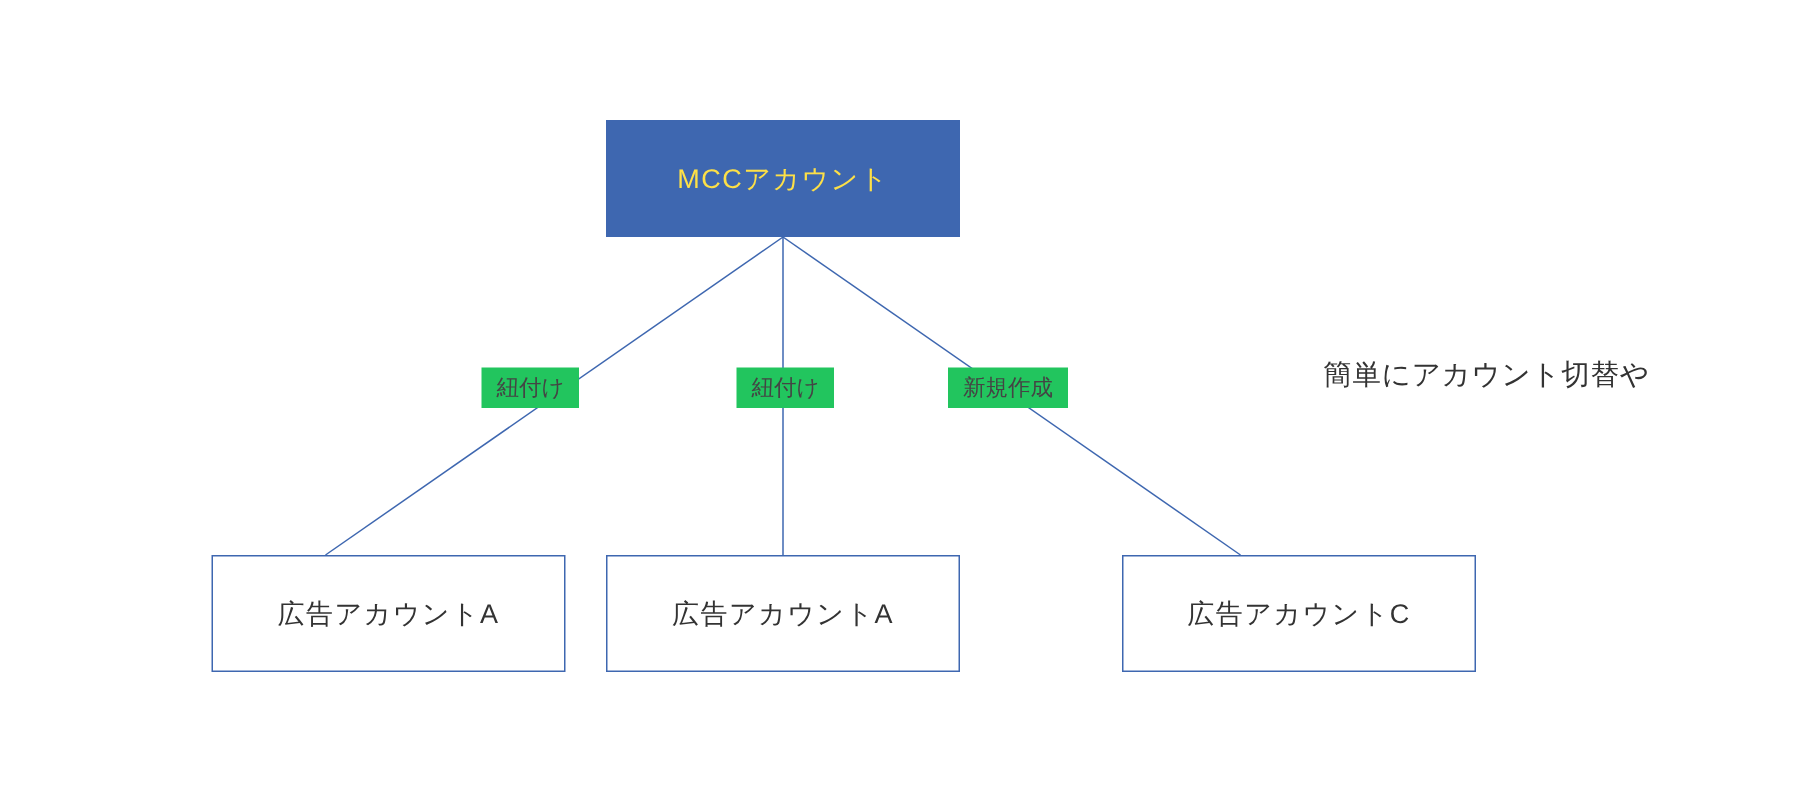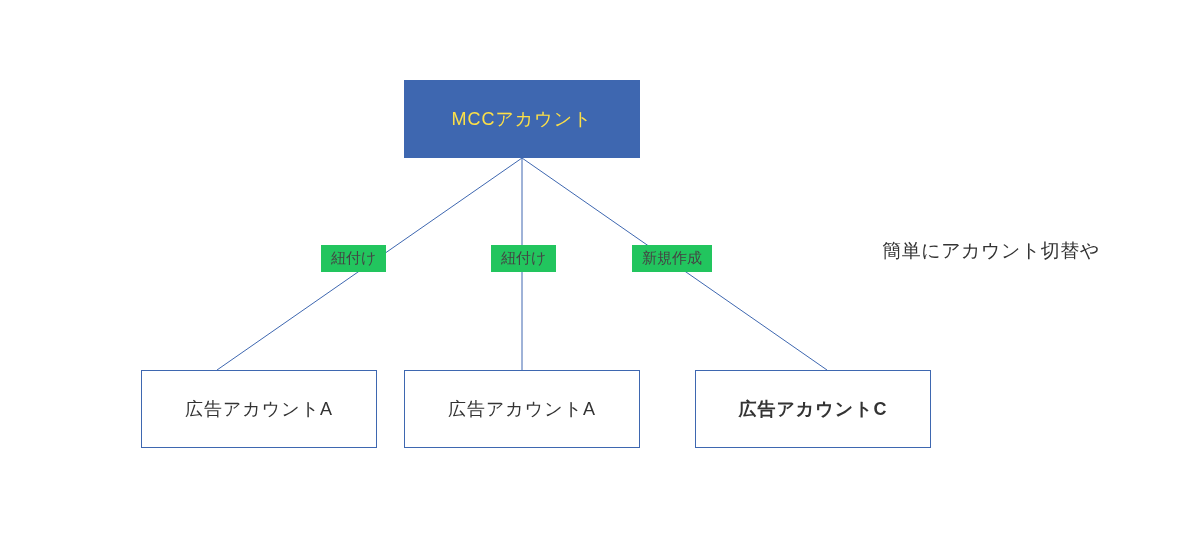--- a/index.html
+++ b/index.html
@@ -37,21 +37,21 @@
       color: #333333;
       display: flex;
       align-items: center;
       justify-content: center;
       font-size: 18px;
       letter-spacing: 1px;
       top: 370px;
     }
     .child-a { left: 99px; margin-left: 42px; }
     .child-b { left: 404px; }
-    .child-c { left: 695px; font-weight: bold; }
+    .child-c { left: 748px; }
     .edge-label {
       position: absolute;
       background: #22c55e;
       color: #444444;
       padding: 4px 10px;
       font-size: 15px;
       top: 245px;
     }
     .label-a { left: 321px; }
     .label-b { left: 491px; }

